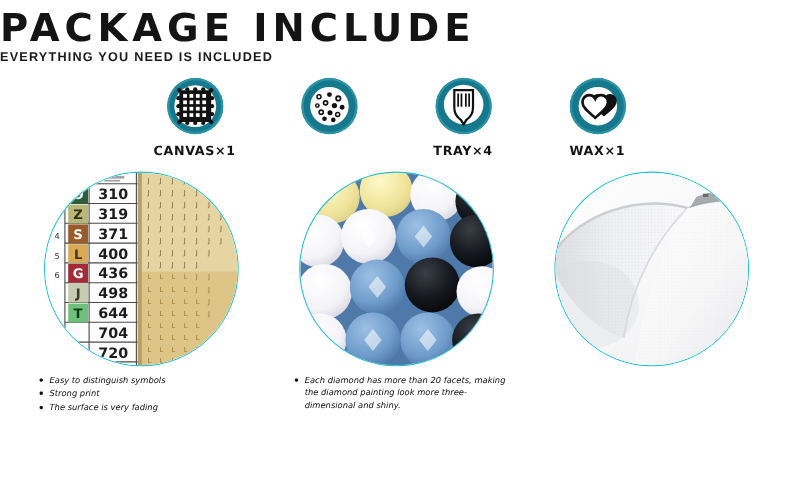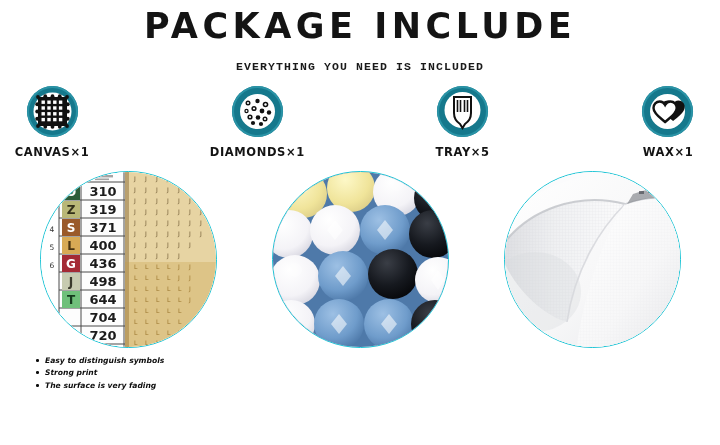--- a/index.html
+++ b/index.html
@@ -5,37 +5,37 @@
   html,body{margin:0;padding:0;}
   body{
     width:720px;height:445px;
     background:#ffffff;
     font-family:"Liberation Sans", sans-serif;
     overflow:hidden;
     position:relative;
   }
 
   
-  #header{padding-top:8px;text-align:center;}
+  #header{padding-top:8px;text-align:left;}
   #title{
     font-size:35px;font-weight:bold;letter-spacing:4.5px;
     color:#141414;line-height:1.05;
     font-family:"DejaVu Sans", sans-serif;
   }
   #subtitle{
-    margin-top:15px;
+    margin-top:1px;
     font-size:11.5px;font-weight:bold;letter-spacing:1.1px;
     color:#1a1a1a;
-    font-family:Liberation Mono, monospace;
+    font-family:Liberation Sans, sans-serif;
   }
 
   
   #kit-row{
     margin-top:13px;
-    display:flex;justify-content:space-between;align-items:flex-start;
+    display:flex;justify-content:center;align-items:flex-start;
     gap:18px;
   }
   .kit-item{width:104px;text-align:center;}
   .badge{
     width:51px;height:51px;border-radius:50%;
     background:#15788c;
     margin:0 auto;
     position:relative;
     display:flex;align-items:center;justify-content:center;
     box-shadow:inset 0 0 0 2px #2a93a6;
@@ -67,21 +67,21 @@
   
   .bullets{
     margin:7px 0 0 6px;
     padding:0;list-style:none;
   }
   .bullets li{
     position:relative;
     padding-left:11px;
     margin-bottom:1px;
     font-size:7.6px;
-    font-weight:bold;font-style:italic;
+    font-weight:normal;font-style:italic;
     color:#0d0d0d;
     line-height:1.52;
     font-family:"DejaVu Sans", sans-serif;
   }
   .bullets li:before{
     content:"";
     position:absolute;left:2px;top:4.2px;
     width:2.6px;height:2.6px;border-radius:50%;
     background:#0d0d0d;
   }
@@ -166,37 +166,36 @@
         <g fill="#ffffff">
           <circle cx="16" cy="17" r="1.1"></circle>
             <circle cx="33.5" cy="18.5" r="1.2"></circle>
             <circle cx="22" cy="22.5" r="1.1"></circle>
           <circle cx="18" cy="31" r="1.1"></circle>
             <circle cx="33" cy="33" r="1.1"></circle>
             <circle cx="14.5" cy="25" r="0.9"></circle>
         </g>
       </svg>
     </div>
-    <div class="kit-label">DIAMONDS×1</div>
   </div>
 
   <div class="kit-item">
     <div class="badge">
       <svg class="glyph" viewBox="0 0 51 51">
         <circle cx="25.5" cy="24" r="18" fill="#ffffff"></circle>
         <path d="M17 11 h17 v16 q0 7 -6 11 l-2.5 4 l-2.5 -4 q-6 -4 -6 -11 z" fill="none" stroke="#111111" stroke-width="2"></path>
         <g stroke="#111111" stroke-width="1.6">
           <line x1="20.5" y1="14" x2="20.5" y2="26"></line>
           <line x1="23.5" y1="14" x2="23.5" y2="26"></line>
           <line x1="27.5" y1="14" x2="27.5" y2="26"></line>
           <line x1="30.5" y1="14" x2="30.5" y2="26"></line>
         </g>
       </svg>
     </div>
-    <div class="kit-label">TRAY×5</div>
+    <div class="kit-label">TRAY×4</div>
   </div>
 
 
   <div class="kit-item">
     <div class="badge">
       <svg class="glyph" viewBox="0 0 51 51">
         <circle cx="25.5" cy="25.5" r="17.5" fill="#ffffff"></circle>
         <path d="M31.5 14.5 c-2.6 0 -4.5 1.7 -5.4 3.4 c-0.9 -1.7 -2.8 -3.4 -5.4 -3.4 c-3.6 0 -6.2 2.9 -6.2 6.4 c0 5.6 6.9 9.9 11.6 14.1 c4.7 -4.2 11.6 -8.5 11.6 -14.1 c0 -3.5 -2.6 -6.4 -6.2 -6.4 z" transform="translate(5,0)" fill="#111111"></path>
         <path d="M31.5 14.5 c-2.6 0 -4.5 1.7 -5.4 3.4 c-0.9 -1.7 -2.8 -3.4 -5.4 -3.4 c-3.6 0 -6.2 2.9 -6.2 6.4 c0 5.6 6.9 9.9 11.6 14.1 c4.7 -4.2 11.6 -8.5 11.6 -14.1 c0 -3.5 -2.6 -6.4 -6.2 -6.4 z" transform="translate(-3,1)" fill="#ffffff" stroke="#111111" stroke-width="2.4"></path>
       </svg>
@@ -445,20 +444,21 @@
         </g>
         <g fill="#ffffff" opacity=".3">
           <circle cx="124" cy="12" r="7"></circle>
             <circle cx="30" cy="14" r="7"></circle>
             <circle cx="22" cy="98" r="7"></circle>
         </g>
         <circle cx="158" cy="166" r="3" fill="#e7c15a" opacity=".9"></circle>
       </svg>
     </div>
     <ul class="bullets">
+      <li>Each diamond has more than 20 facets, making the diamond painting look more three-dimensional and shiny.</li>
     </ul>
   </div>
 
   <div class="panel panel-3">
     <div class="photo">
       <svg viewBox="0 0 175 175">
         <defs>
           <linearGradient id="gSheet" x1="0" y1="0" x2="1" y2="1">
             <stop offset="0%" stop-color="#ffffff"></stop>
               <stop offset="55%" stop-color="#f7f7f8"></stop>

